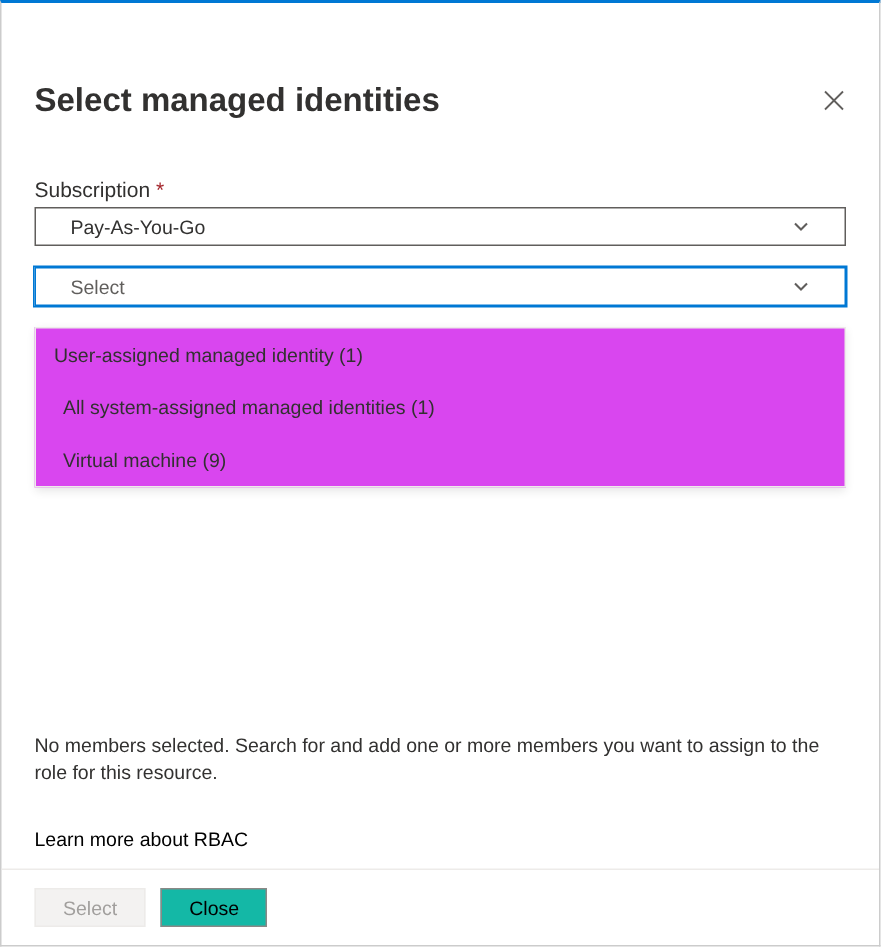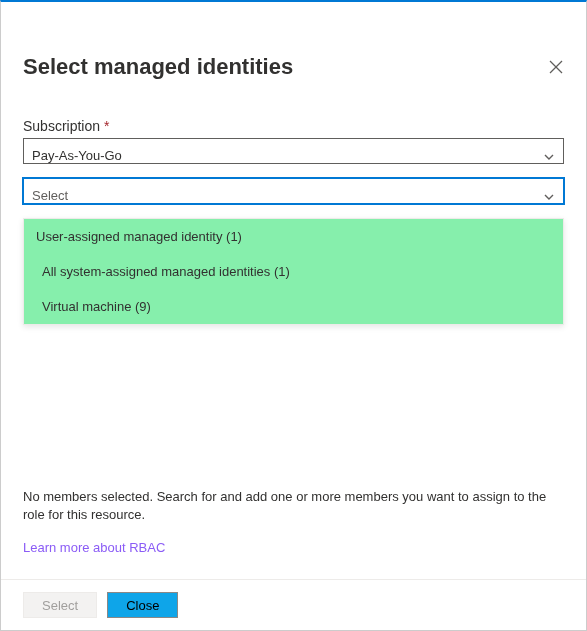--- a/index.html
+++ b/index.html
@@ -44,40 +44,40 @@
       font-size: 14px;
       color: #323130;
       margin-bottom: 4px;
       display: block;
     }
     .required { color: #a4262c; }
     .select-box {
       width: 100%;
       border: 1px solid #605e5c;
       height: 26px;
-      padding: 0 8px;
+      padding: 0 23px;
       display: flex;
-      align-items: flex-end;
+      align-items: center;
       justify-content: space-between;
       font-size: 13px;
       background: #fff;
       cursor: pointer;
       margin-bottom: 14px;
     }
     .select-box.focused {
       border: 1px solid #0078d4;
       outline: 1px solid #0078d4;
     }
     .select-box .placeholder { color: #605e5c; }
     .chev { width: 12px; height: 12px; display:flex; align-items:center; justify-content:center; }
     .chev svg { width: 12px; height: 12px; stroke: #605e5c; stroke-width: 1.4; fill:none; }
     .dropdown {
       position: absolute;
       left: 22px; right: 22px;
-      background: #86efac;
+      background: #d946ef;
       border: 1px solid #edebe9;
       box-shadow: 0 2px 6px rgba(0,0,0,0.1);
       z-index: 10;
     }
     .dropdown-item {
       padding: 10px 12px;
       font-size: 13px;
       cursor: pointer;
       color: #323130;
     }
@@ -85,34 +85,34 @@
       font-weight: 600;
       cursor: default;
     }
     .dropdown-item.indent { padding-left: 18px; }
     .selected-section {
       position: absolute;
       left: 22px; right: 22px;
       top: 400px;
     }
     .selected-label { font-size: 13px; margin-bottom: 2px; }
-    .selected-msg { font-size: 13px; line-height: 18px; margin-bottom: 16px; }
-    .learn-link { color: #8b5cf6; font-size: 13px; text-decoration: none; cursor: pointer; }
+    .selected-msg { font-size: 13px; line-height: 18px; margin-bottom: 28px; }
+    .learn-link { color: #000000; font-size: 13px; text-decoration: none; cursor: pointer; }
     .footer {
       border-top: 1px solid #edebe9;
       padding: 12px 22px;
       display: flex;
       gap: 10px;
     }
     .btn {
       height: 26px;
       padding: 0 18px;
       font-size: 13px;
       border: 1px solid #8a8886;
-      background: #0ea5e9;
+      background: #14b8a6;
       cursor: pointer;
     }
     .btn.disabled {
       color: #a19f9d;
       border-color: #edebe9;
       background: #f3f2f1;
       cursor: default;
     }
   </style>
 </head>

